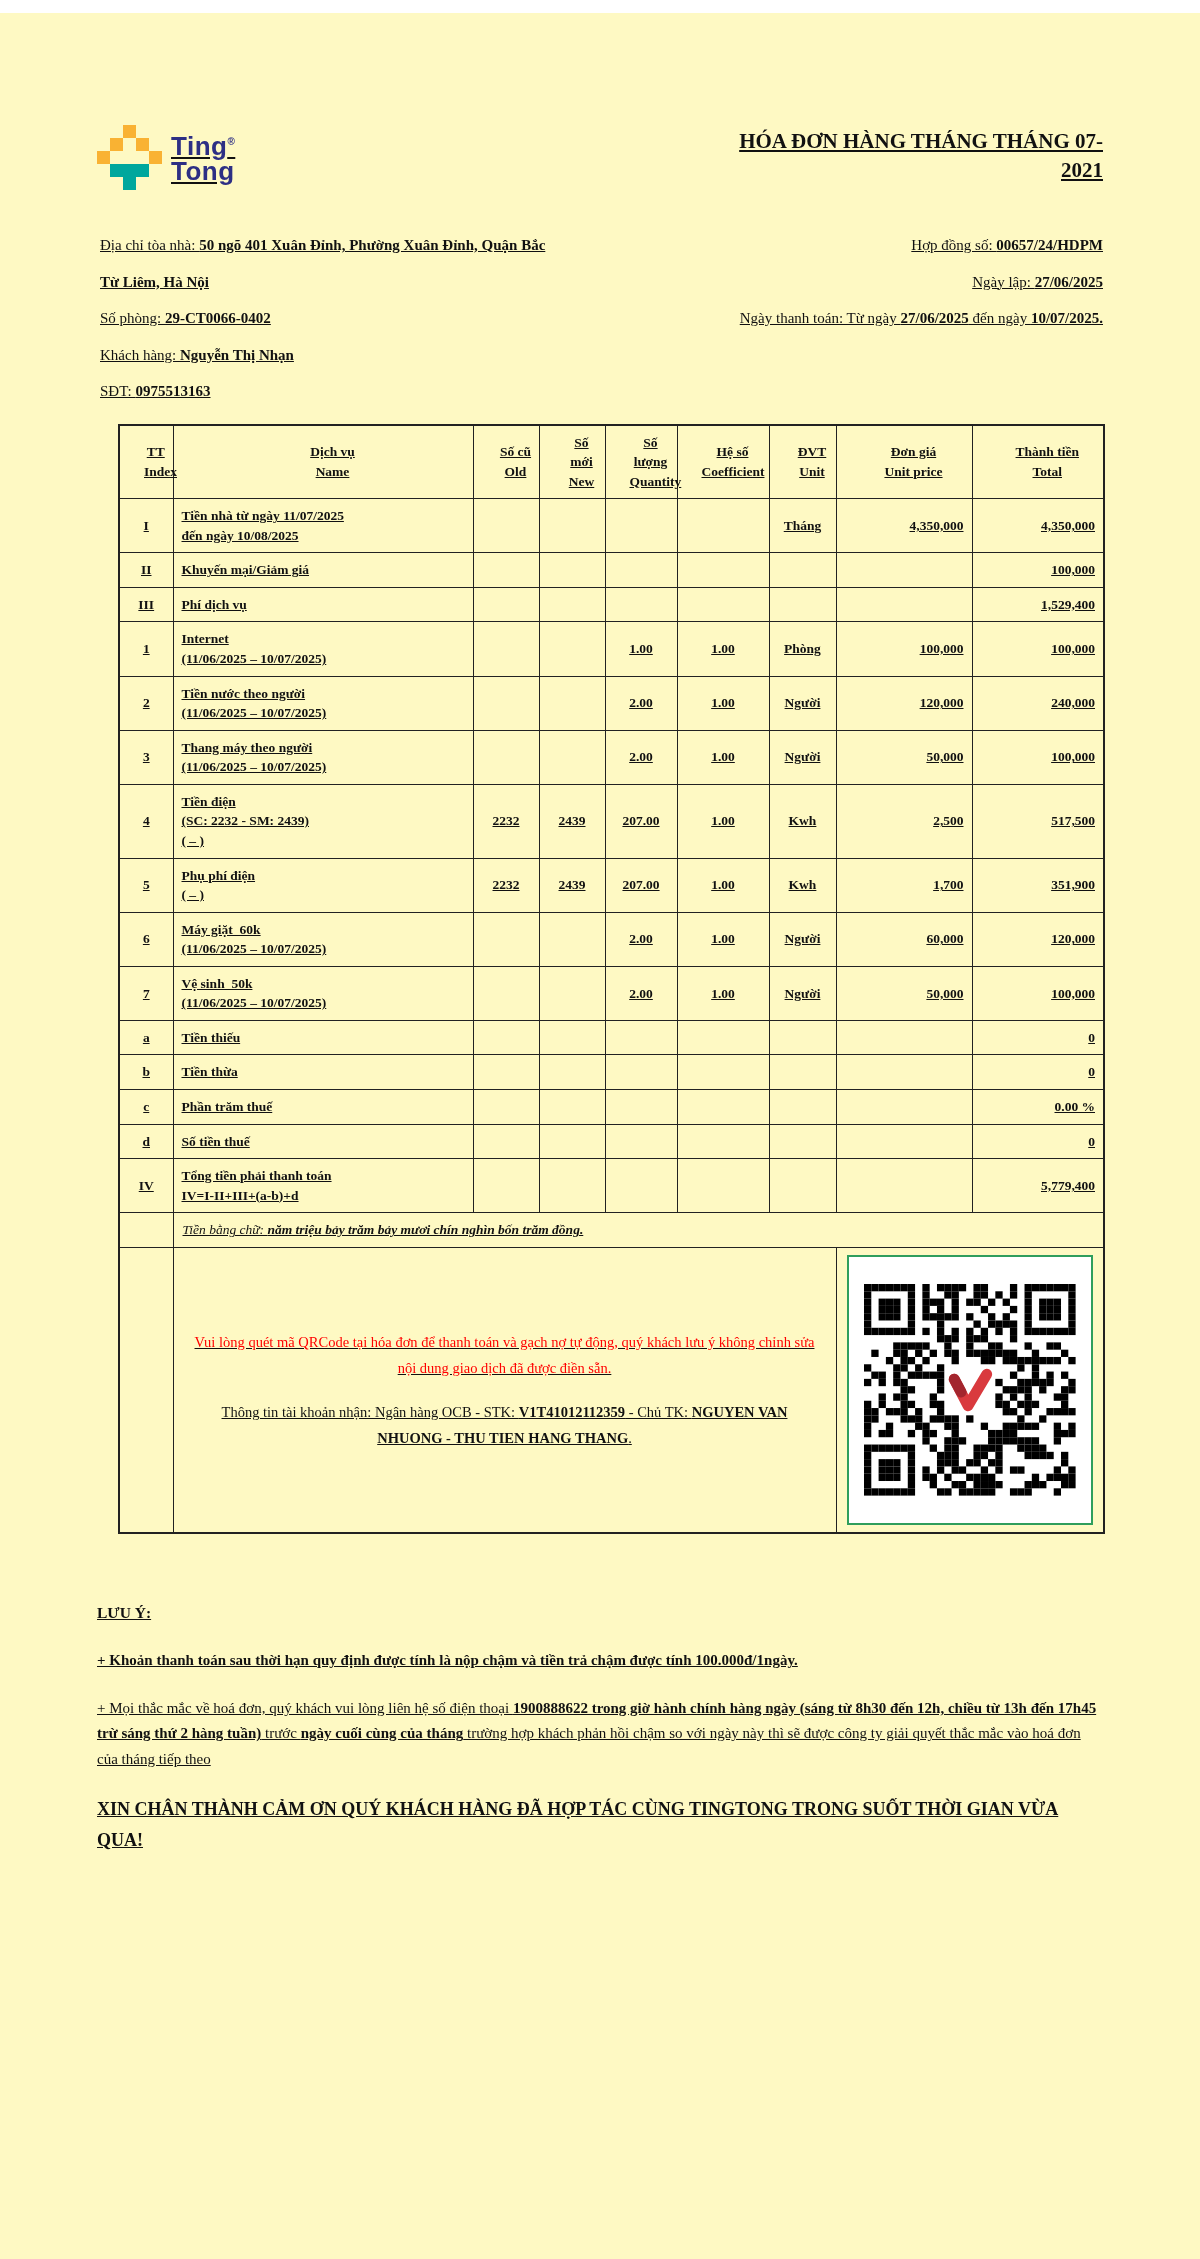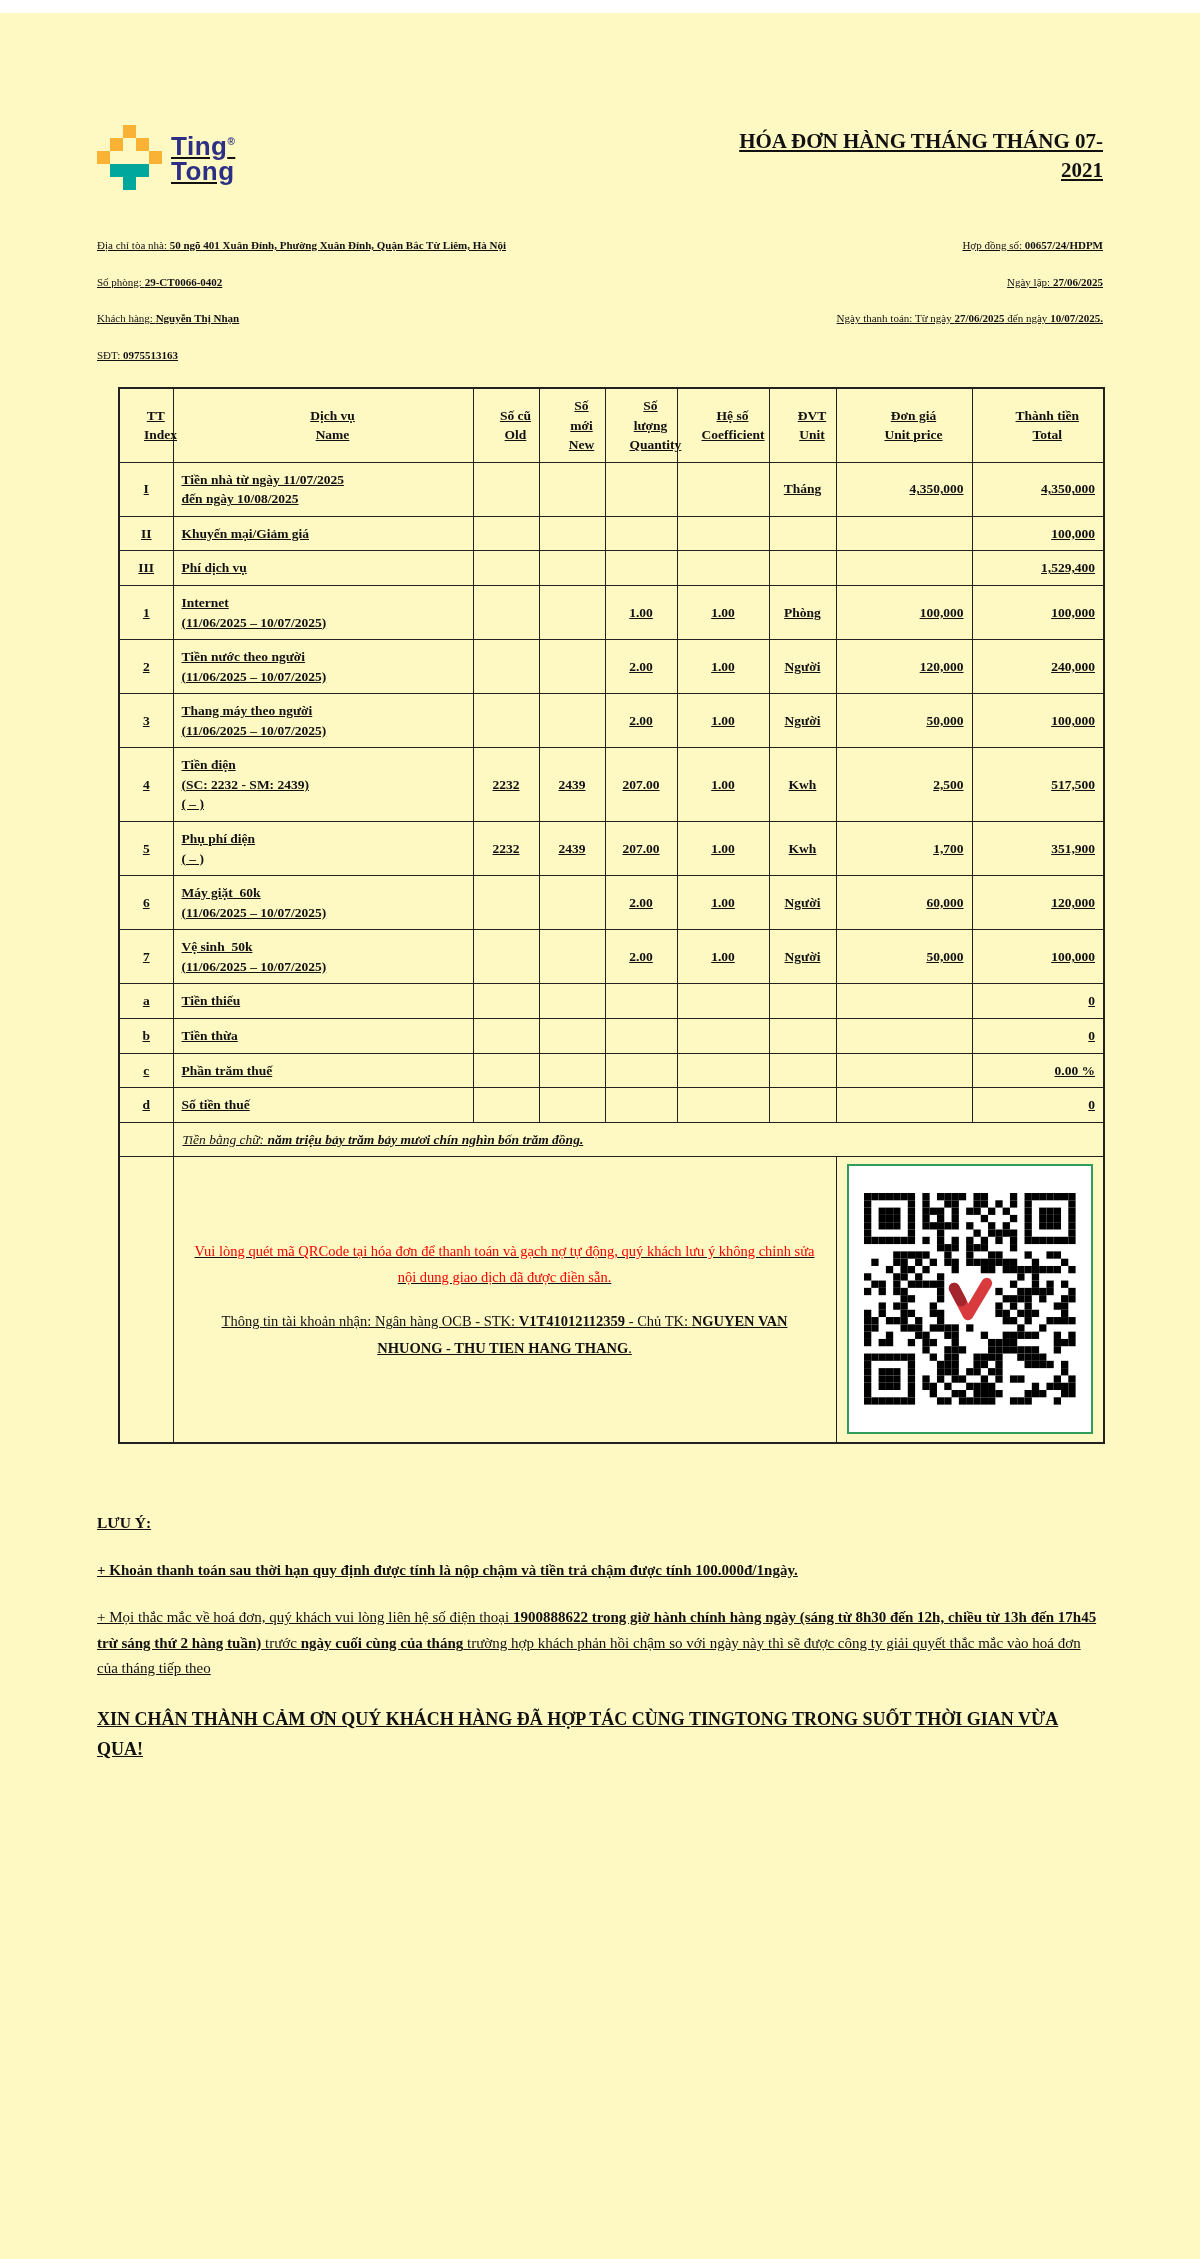--- a/index.html
+++ b/index.html
@@ -22,21 +22,21 @@
   .p1{left:26px; top:0;}  .p2{left:13px; top:13px;} .p3{left:39px; top:13px;}
   .p4{left:0;   top:26px;} .p5{left:52px; top:26px;}
   .p6{left:13px; top:39px;} .p7{left:26px; top:39px;} .p8{left:39px; top:39px;}
   .p9{left:26px; top:52px;}
   .logo-text{font-family:"Liberation Sans","DejaVu Sans",sans-serif; font-weight:bold;
              color:var(--navy); font-size:26px; line-height:0.95; letter-spacing:0.5px;}
   .logo-text sup{font-size:10px; vertical-align:super;}
   .title{width:400px; text-align:right; font-size:21px; font-weight:bold; line-height:1.4; margin-top:2px;}
 
   
-  .meta{display:flex; justify-content:space-between; margin-top:34px; font-size:11px;}
+  .meta{display:flex; justify-content:flex-end; margin-top:34px; font-size:15px;gap:28px;}
   .meta-left{width:455px;}
   .meta-right{width:520px; text-align:right;}
   .meta-line{line-height:36.5px;}
   .b{font-weight:bold;}
 
   
   table{border-collapse:collapse; width:985px; margin:14px 0 0 21px; font-size:13.5px;
         table-layout:fixed;}
   th,td{border:1.5px solid #222; vertical-align:middle; padding:7px 5px; line-height:1.45;}
   table{border:2px solid #222;}
@@ -342,20 +342,34 @@
           <td class="name">
             <div>Số tiền thuế</div>
           </td>
           <td class="c"></td>
           <td class="c"></td>
           <td class="c"></td>
           <td class="c"></td>
           <td class="c"></td>
           <td class="r"></td>
           <td class="r">0</td>
+        </tr>
+        <tr>
+          <td class="c">IV</td>
+          <td class="name">
+            <div>Tổng tiền phải thanh toán</div>
+            <div>IV=I-II+III+(a-b)+d</div>
+          </td>
+          <td class="c"></td>
+          <td class="c"></td>
+          <td class="c"></td>
+          <td class="c"></td>
+          <td class="c"></td>
+          <td class="r"></td>
+          <td class="r">5,779,400</td>
         </tr>
         <tr>
           <td></td>
           <td class="words-cell" colspan="8"><span class="words-label">Tiền bằng chữ: </span><span class="words-value">năm triệu bảy trăm bảy mươi chín nghìn bốn trăm đồng.</span></td>
         </tr>
         <tr>
           <td></td>
           <td class="pay-cell" colspan="6">
             <div class="red-note">Vui lòng quét mã QRCode tại hóa đơn để thanh toán và gạch nợ tự động, quý khách lưu ý không chỉnh sửa nội dung giao dịch đã được điền sẵn.</div>
             <div class="account"><span>Thông tin tài khoản nhận: Ngân hàng OCB - STK: </span><span class="b">V1T41012112359</span><span> - Chủ TK: </span><span class="b">NGUYEN VAN NHUONG - THU TIEN HANG THANG</span><span>.</span></div>

